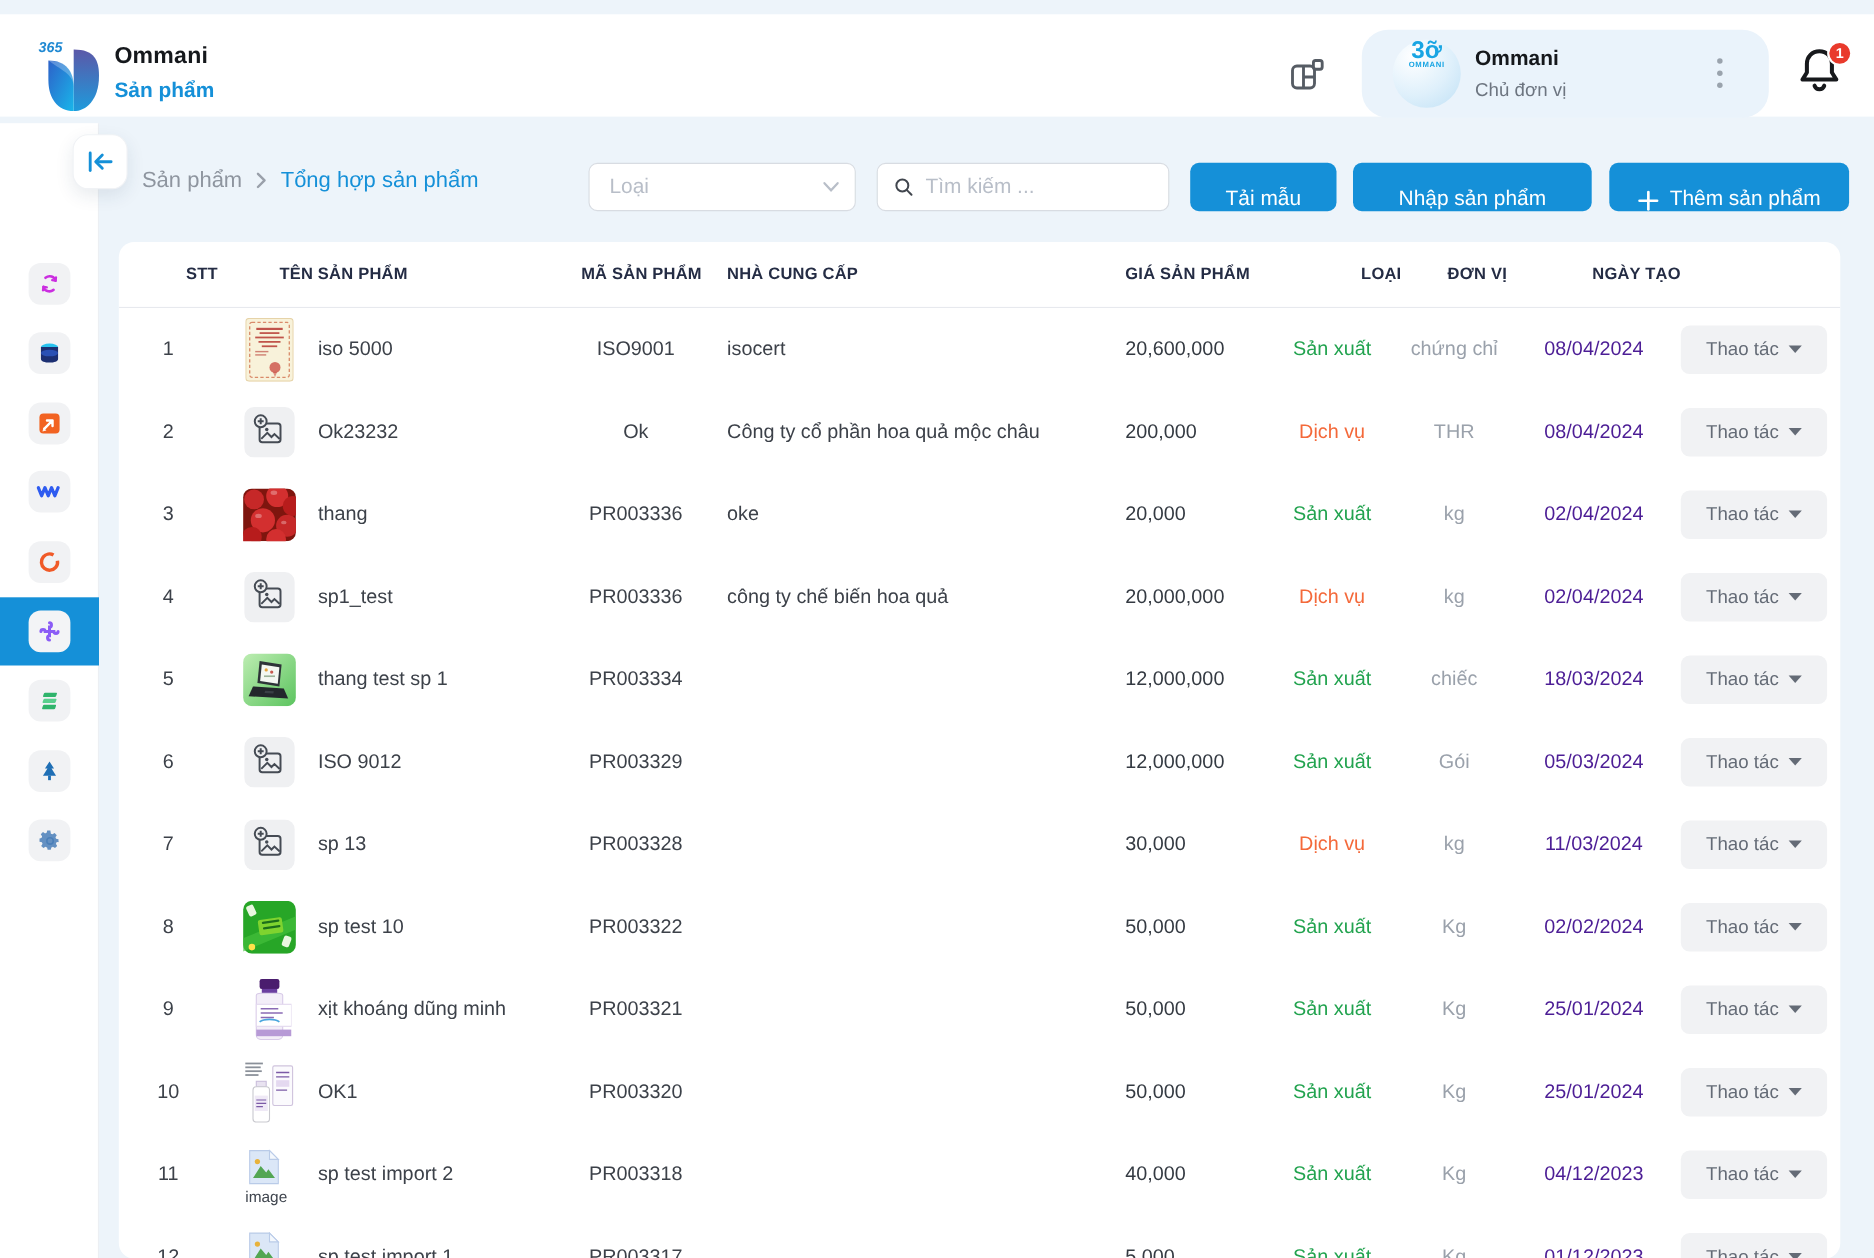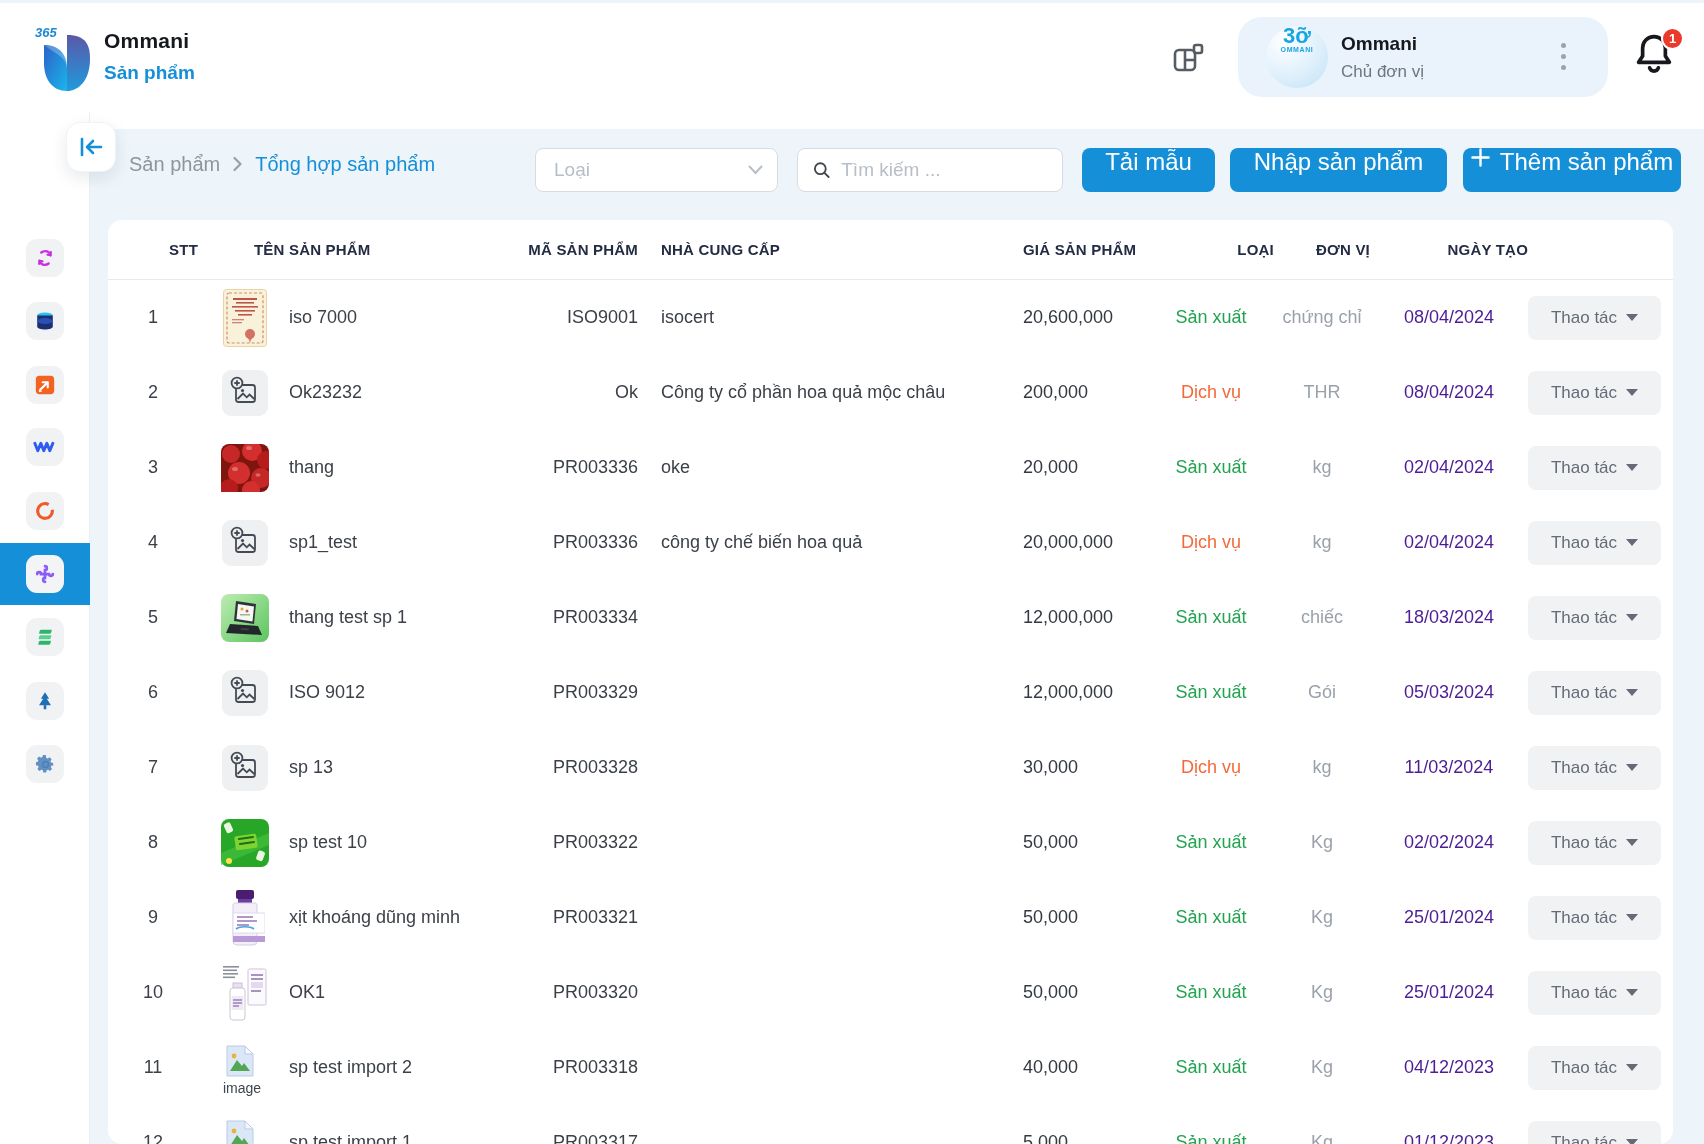--- a/index.html
+++ b/index.html
@@ -4,21 +4,21 @@
 <style>
   * { margin:0; padding:0; box-sizing:border-box; }
   html,body { width:1704px; height:1144px; }
   body {
     position:relative; overflow:hidden;
     background:#edf4fa;
     font-family:"Liberation Sans","DejaVu Sans",sans-serif;
     color:#3c4149;
   }
   
-  .topbar { position:absolute; left:0; top:3px; width:1704px; height:126px; background:#fff; }
+  .topbar { position:absolute; left:0; top:13px; width:1704px; height:93px; background:#fff; }
   .logo { position:absolute; left:34px; top:20px; width:62px; height:72px; }
   .brand { position:absolute; left:104px; top:26px; }
   .brand-title { font-size:21px; font-weight:700; color:#15181c; letter-spacing:.2px; }
   .brand-sub { margin-top:9px; font-size:19px; font-weight:700; color:#1590d8; }
   .apps-btn { position:absolute; left:1166px; top:34px; width:44px; height:44px; display:flex; align-items:center; justify-content:center; cursor:pointer; }
   .user-pill { position:absolute; left:1238px; top:14px; width:370px; height:80px; background:#eaf3fb; border-radius:24px; display:flex; align-items:center; }
   .avatar { width:62px; height:62px; margin-left:28px; border-radius:50%; background:radial-gradient(circle at 30% 25%, #ffffff 0%, #dff0fb 55%, #bfe0f5 100%);
     display:flex; flex-direction:column; align-items:center; justify-content:flex-start; }
   .avatar .om-glyph { font-size:22px; font-weight:700; color:#18a5e3; line-height:20px; }
   .avatar .om-word { font-size:7px; font-weight:700; letter-spacing:.6px; color:#18a5e3; }
@@ -42,38 +42,38 @@
   .breadcrumb { position:absolute; left:129px; top:146px; height:36px; display:flex; align-items:center; gap:12px; font-size:20px; }
   .crumb-parent { color:#8e959f; cursor:pointer; }
   .crumb-current { color:#1590d8; font-weight:500; cursor:pointer; }
   .select-type { position:absolute; left:535px; top:148px; width:243px; height:44px; background:#fff; border:1px solid #d8dce2; border-radius:8px;
     display:flex; align-items:center; justify-content:space-between; padding:0 14px 0 18px; cursor:pointer; }
   .select-type span { color:#b8bec8; font-size:19px; }
   .search-box { position:absolute; left:797px; top:148px; width:266px; height:44px; background:#fff; border:1px solid #d8dce2; border-radius:8px;
     display:flex; align-items:center; gap:10px; padding:0 14px; }
   .search-box input { border:none; outline:none; width:100%; font-size:19px; color:#3c4149; font-family:inherit; background:transparent; }
   .search-box input::placeholder { color:#b8bec8; }
-  .btn-blue { position:absolute; top:148px; height:44px; background:#1590d8; color:#fff; border:none; border-radius:8px; font-size:24px;
-    font-family:inherit; display:flex; align-items:flex-start; justify-content:center; gap:10px; cursor:pointer; }
+  .btn-blue { position:absolute; top:148px; height:44px; background:#1590d8; color:#fff; border:none; border-radius:8px; font-size:19px;
+    font-family:inherit; display:flex; align-items:flex-end; justify-content:center; gap:10px; cursor:pointer; }
   .btn-template { left:1082px; width:133px; }
   .btn-import { left:1230px; width:217px; }
   .btn-add { left:1463px; width:218px; }
   
   .card { position:absolute; left:108px; top:220px; width:1565px; height:924px; background:#fff; border-radius:14px; overflow:hidden; }
   .tgrid { display:grid; grid-template-columns:90px 320px 120px 375px 135px 126px 96px 158px 145px; align-items:center; }
   .thead { height:60px; border-bottom:1px solid #e7e9ee; font-size:15px; font-weight:700; color:#242c44; letter-spacing:.2px; }
   .th-stt, .th-code, .th-type, .th-unit, .th-date { text-align:right; }
   .th-name { padding-left:56px; }
   .th-supplier { padding-left:23px; }
   .th-price { padding-left:10px; }
   .trow { height:75px; font-size:18px; }
   .c-stt { text-align:center; }
   .c-name { display:flex; align-items:center; gap:20px; padding-left:23px; }
   .thumb { width:48px; height:48px; flex:none; display:flex; align-items:center; justify-content:center; overflow:visible; }
-  .c-code { text-align:right; }
+  .c-code { text-align:center; }
   .c-supplier { padding-left:23px; white-space:nowrap; overflow:hidden; }
   .c-price { padding-left:10px; color:#343a42; }
   .c-type { text-align:center; }
   .type-green { color:#22a34f; }
   .type-orange { color:#f4693a; }
   .c-unit { text-align:center; color:#9aa1ab; }
   .c-date { text-align:center; color:#4c1d95; }
   .c-action { display:flex; justify-content:flex-start; }
   .action-btn { width:133px; height:44px; background:#f1f2f4; border:none; border-radius:8px; color:#646b76; font-size:17px; font-family:inherit;
     display:flex; align-items:center; justify-content:center; gap:9px; cursor:pointer; }
@@ -292,21 +292,21 @@
                 <rect x="9" y="17" width="26" height="1.6"></rect>
                 <rect x="12" y="21" width="20" height="1.6"></rect>
                 <rect x="15" y="25" width="14" height="1.6"></rect>
                 <rect x="9" y="30" width="12" height="1.3" opacity=".7"></rect>
                 <rect x="9" y="33" width="10" height="1.3" opacity=".7"></rect>
               </g>
               <circle cx="27" cy="45" r="5" fill="#cc5046" opacity=".8"></circle>
               <path d="M25 49l2 5 2-5z" fill="#cc5046" opacity=".6"></path>
             </svg>
           </span>
-          <span>iso 7000</span>
+          <span>iso 5000</span>
         </div>
         <div class="c-code">ISO9001</div>
         <div class="c-supplier">isocert</div>
         <div class="c-price">20,600,000</div>
         <div class="c-type type-green">Sản xuất</div>
         <div class="c-unit">chứng chỉ</div>
         <div class="c-date">08/04/2024</div>
         <div class="c-action">
           <button class="action-btn">
             <span>Thao tác</span>

